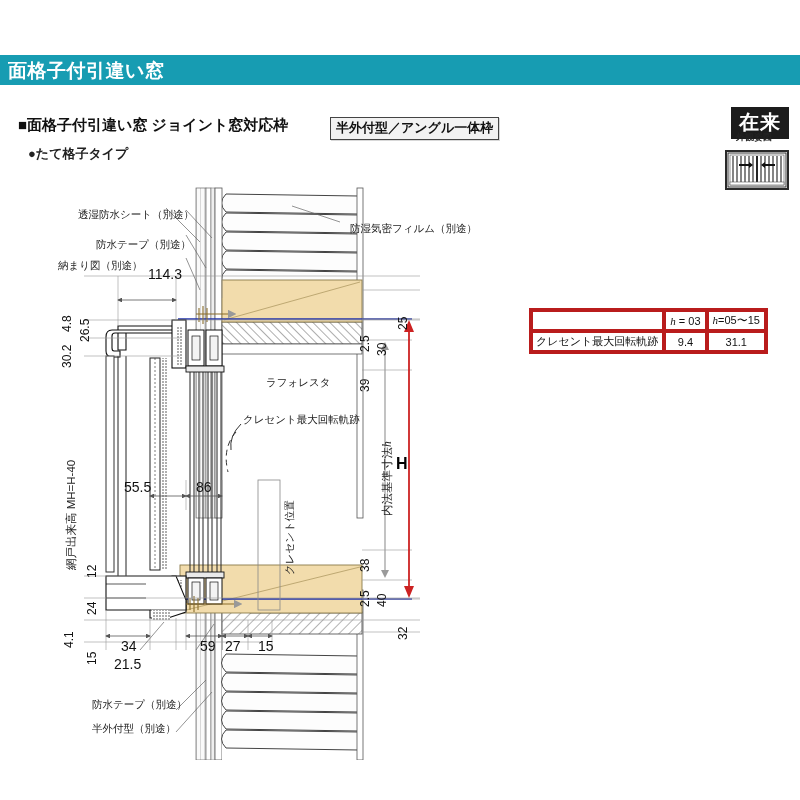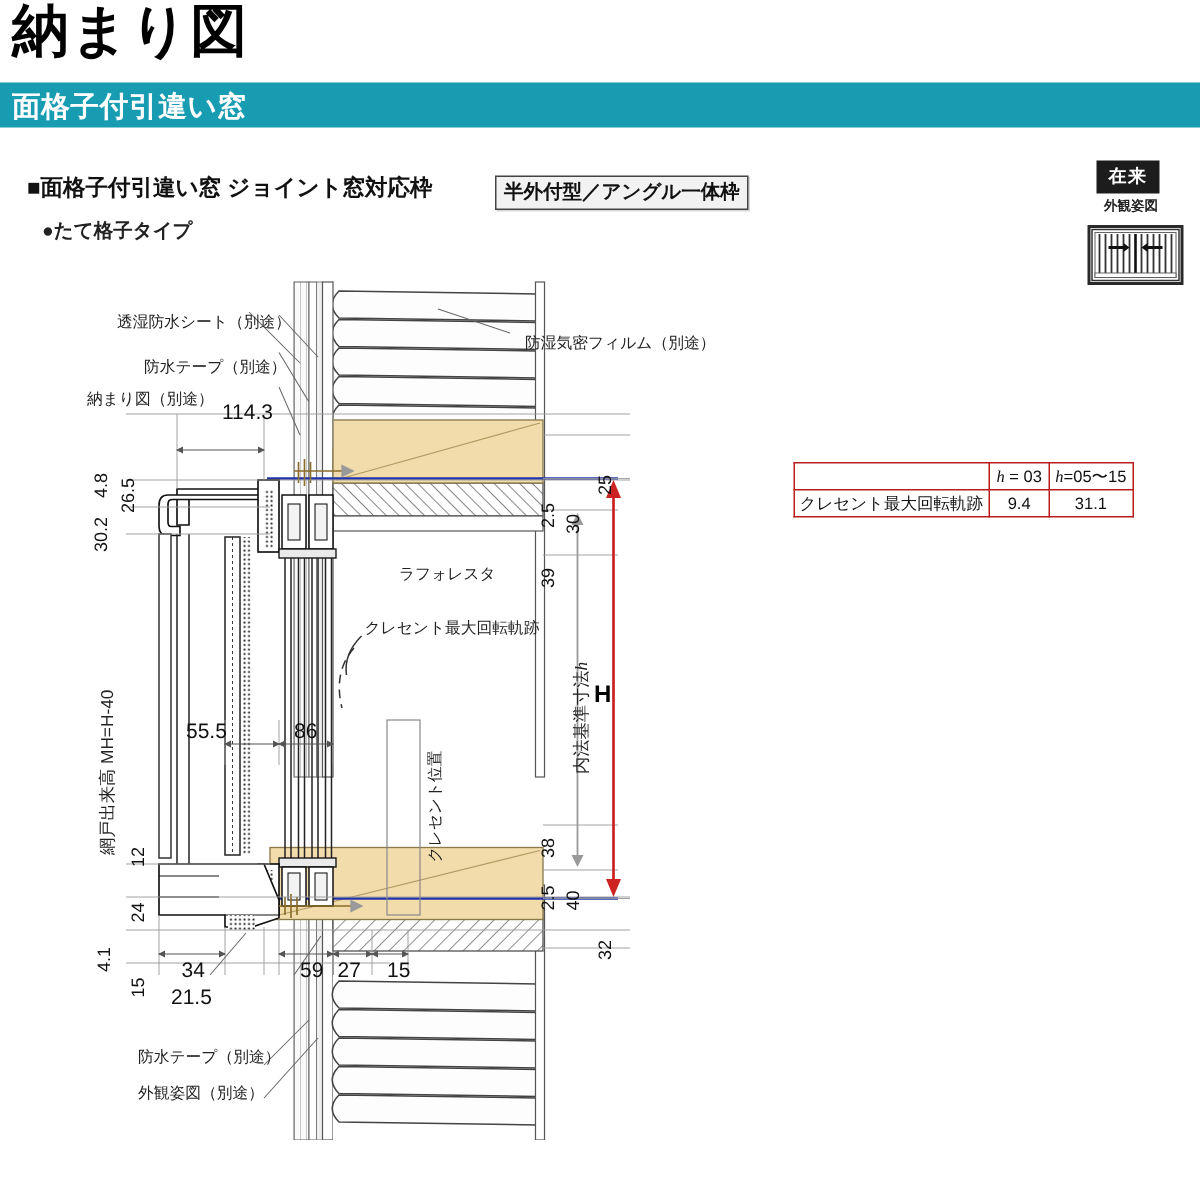--- a/index.html
+++ b/index.html
@@ -43,39 +43,39 @@
   }
   .sub-head2{
     position:absolute;left:28px;top:145px;
     font-size:13px;font-weight:bold;color:#222;
   }
 
   
   .zairai{
     position:absolute;left:731px;top:107px;
     background:#1c1c1c;color:#fff;
-    font-size:12px;font-weight:bold;
+    font-size:20px;font-weight:bold;
     padding:2px 8px 3px 8px;letter-spacing:1px;
   }
   .gaikan-label{
     position:absolute;left:736px;top:131px;
     font-size:9px;font-weight:bold;color:#222;letter-spacing:0;
   }
   .elev-thumb{
     position:absolute;left:725px;top:150px;width:64px;height:40px;
     border:2px solid #2a2a2a;background:#fff;box-sizing:border-box;
   }
 
   
   .rtable{
     position:absolute;left:529px;top:308px;
     border-collapse:collapse;font-size:11px;background:#fff;
   }
   .rtable td,.rtable th{
-    border:1px solid #b91c1c;padding:1px 4px;
+    border:4px solid #b91c1c;padding:1px 4px;
     text-align:center;font-weight:normal;color:#111;white-space:nowrap;
   }
   .rtable th{font-weight:normal;}
   .rtable .rowlabel{text-align:left;padding-left:3px;}
   .ital{font-style:italic;font-family:"Liberation Serif",serif;}
 
   
   #drawing{position:absolute;left:0;top:180px;width:800px;height:580px;}
 
   
@@ -92,21 +92,20 @@
   .lbl.c{font-size:10.5px;text-align:center;line-height:1.18;}
   .hmark{
     position:absolute;font-size:16px;font-weight:bold;color:#000;
   }
 </style>
 </head>
 <body>
 
 <div id="root">
 
-  <div class="doc-title">納まり図</div>
   <div class="title-bar"></div>
   <div class="title-bar-text">面格子付引違い窓</div>
 
   <div class="sub-head">■面格子付引違い窓 ジョイント窓対応枠</div>
   <div class="type-badge">半外付型／アングル一体枠</div>
   <div class="sub-head2">●たて格子タイプ</div>
 
   <div class="zairai">在来</div>
   <div class="gaikan-label">外観姿図</div>
   <div class="elev-thumb">
@@ -407,21 +406,21 @@
   </svg>
   </div>
 
   <div class="lbl" style="left:78px;top:208px;">透湿防水シート（別途）</div>
   <div class="lbl" style="left:96px;top:238px;">防水テープ（別途）</div>
   <div class="lbl" style="left:58px;top:259px;">納まり図（別途）</div>
 
   <div class="lbl" style="left:350px;top:222px;">防湿気密フィルム（別途）</div>
 
   <div class="lbl" style="left:92px;top:698px;">防水テープ（別途）</div>
-  <div class="lbl" style="left:92px;top:722px;">外観姿図（別途）</div>
+  <div class="lbl" style="left:92px;top:722px;">半外付型（別途）</div>
 
   <div class="lbl" style="left:266px;top:376px;">ラフォレスタ</div>
   <div class="lbl c" style="left:243px;top:413px;width:84px;">
     <span>クレセント最大回転軌跡</span>
   </div>
   <div class="lbl v" style="left:283px;top:575px;">クレセント位置</div>
 
   <div class="dim big" style="left:148px;top:266px;">114.3</div>
 
   <div class="dim v" style="left:60px;top:332px;">4.8</div>

